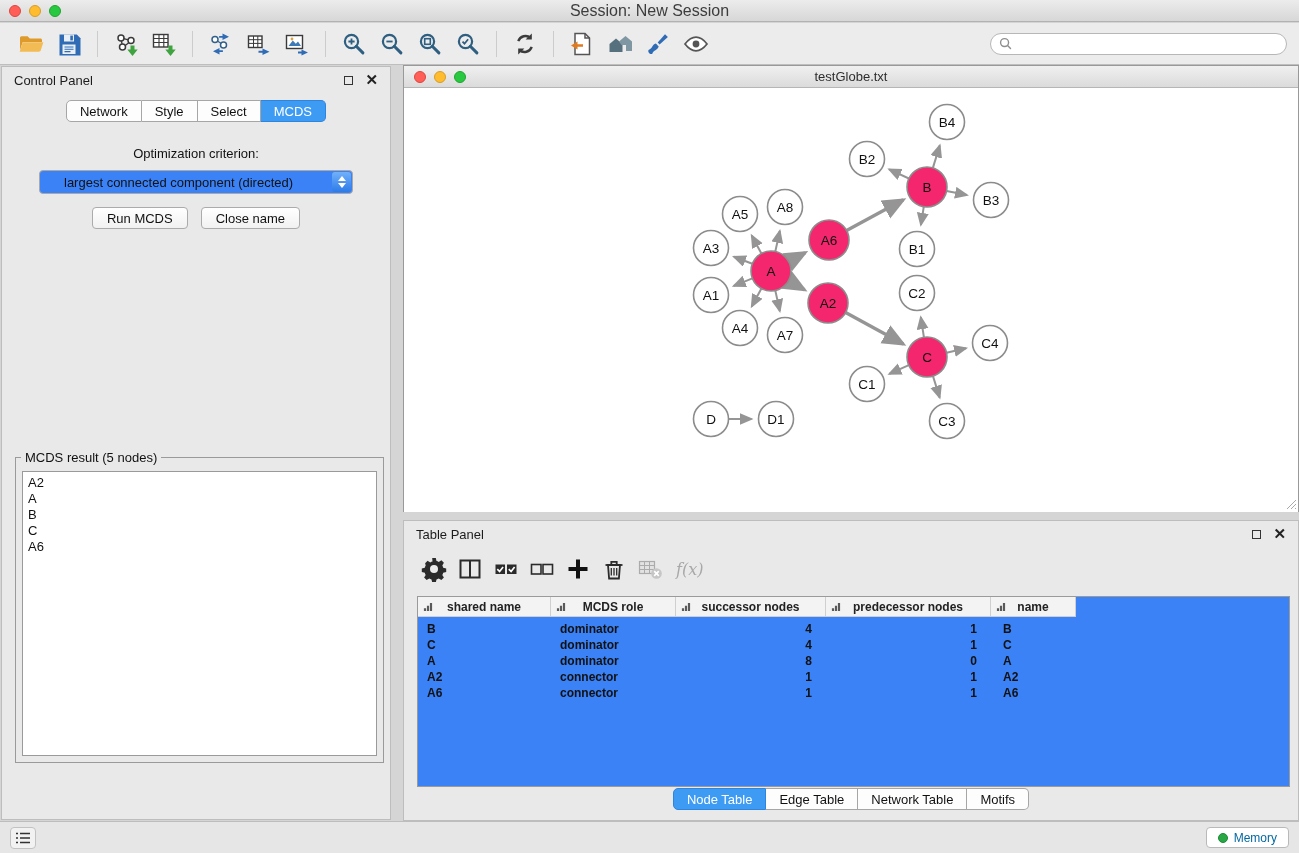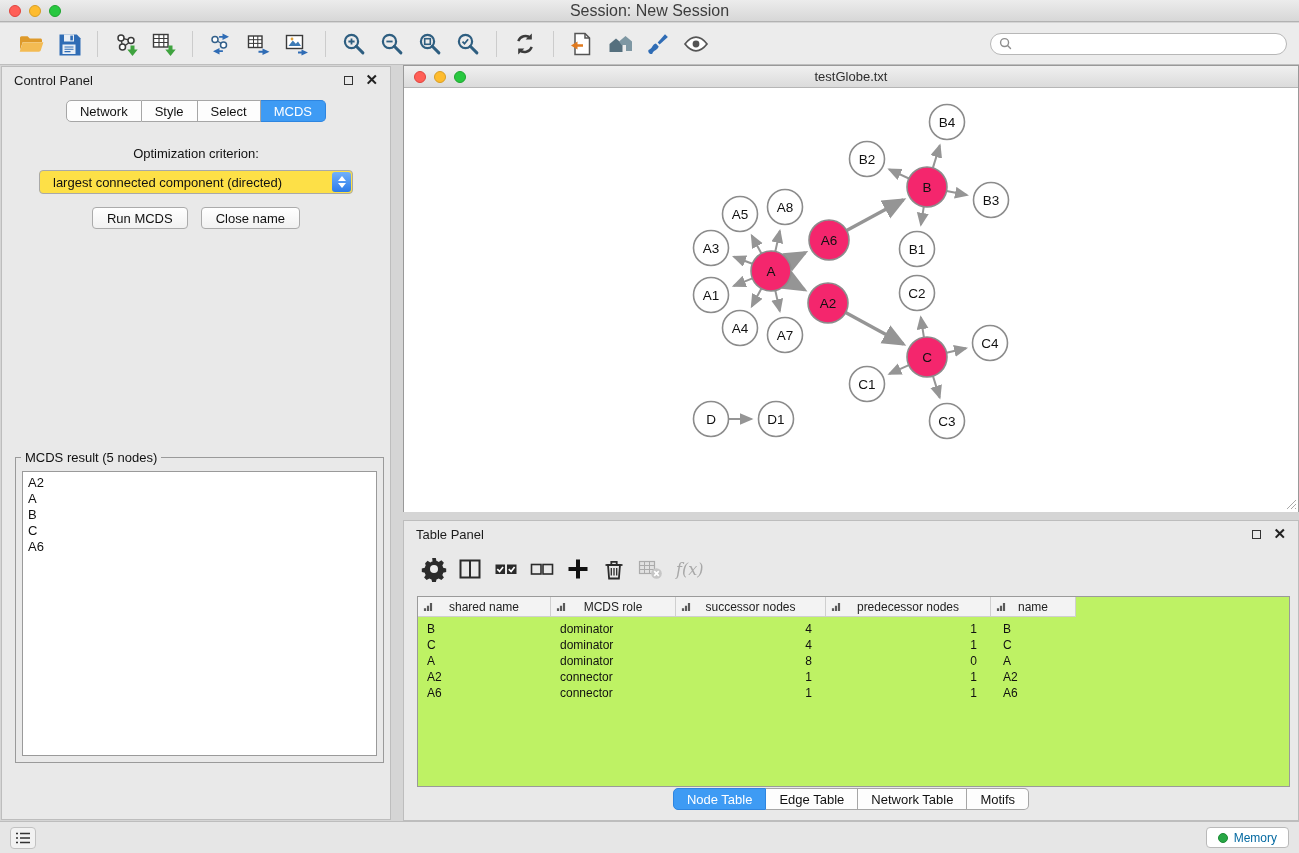--- a/index.html
+++ b/index.html
@@ -37,22 +37,22 @@
   
   .control-panel { position:absolute; left:1px; top:66px; width:390px; height:754px;
     background:#E9E9E9; border:1px solid #BDBDBD; }
   .seg-tabs { display:flex; justify-content:center; margin-top:7px; }
   .seg-tab { height:22px; line-height:21px; padding:0 13px; background:#FDFDFD; border:1px solid #A6A6A6;
     border-left:none; font-size:13px; color:#111; }
   .seg-tab:first-child { border-left:1px solid #A6A6A6; border-radius:5px 0 0 5px; }
   .seg-tab:last-child { border-radius:0 5px 5px 0; }
   .seg-tab.active { background:#3E9BF4; border-color:#2E85E0; color:#fff; }
   .opt-label { text-align:center; margin-top:24px; }
-  .dropdown { margin:9px auto 0; width:314px; height:24px; background:#fde047; border:1px solid #A9A9A9;
-    border-radius:4px; display:flex; align-items:center; position:relative; padding-left:13px; font-size:13px; }
+  .dropdown { margin:9px auto 0; width:314px; height:24px; background:#3b82f6; border:1px solid #A9A9A9;
+    border-radius:4px; display:flex; align-items:center; position:relative; padding-left:24px; font-size:13px; }
   .dd-stepper { position:absolute; right:1px; top:1px; bottom:1px; width:19px; border-radius:3px;
     background:linear-gradient(#71B1FB,#2D7BE8); display:flex; flex-direction:column; align-items:center; justify-content:center; gap:2px; }
   .dd-up { width:0; height:0; border-left:4px solid transparent; border-right:4px solid transparent; border-bottom:5px solid #fff; }
   .dd-down { width:0; height:0; border-left:4px solid transparent; border-right:4px solid transparent; border-top:5px solid #fff; }
   .btn-row { display:flex; justify-content:center; gap:13px; margin-top:13px; }
   .push-btn { height:22px; padding:0 14px; background:linear-gradient(#ffffff,#f1f1f1); border:1px solid #ABABAB;
     border-radius:4px; font-size:13px; font-family:inherit; color:#111; }
   .mcds-fieldset { position:absolute; left:13px; top:390px; width:369px; height:306px; border:1px solid #9a9a9a; }
   .mcds-legend { position:absolute; top:-8px; left:5px; background:#E9E9E9; padding:0 4px; font-size:13px; }
   .mcds-list { position:absolute; left:6px; right:6px; top:13px; bottom:6px; background:#fff;
@@ -67,22 +67,22 @@
   .nw-traffic { position:absolute; left:10px; top:5px; display:flex; gap:8px; }
   .nw-canvas { position:absolute; left:0; top:22px; width:894px; height:424px; background:#fff; }
   .resize-grip { position:absolute; right:1px; bottom:1px; }
 
   
   .table-panel { position:absolute; left:403px; top:520px; width:896px; height:301px;
     background:#E9E9E9; border:1px solid #BDBDBD; }
   .tp-toolbar { display:flex; align-items:center; padding:2px 10px 0 12px; height:42px; }
   .tp-toolbar .icon-btn { width:36px; }
   .fx-label { font-family:"DejaVu Serif",serif; font-style:italic; color:#A8A8A8; font-size:16px; margin-left:8px; }
-  .table-box { position:absolute; left:13px; right:8px; top:75px; height:191px; background:#bef264;
-    border:1px solid #9a9a9a; overflow:hidden; }
+  .table-box { position:absolute; left:13px; right:8px; top:75px; height:191px; background:#3b82f6;
+    border:1px solid #9a9a9a; overflow:hidden;font-weight:bold; }
   .t-header { display:flex; }
   .th-cell { position:relative; height:20px; background:#F3F3F3; border-right:1px solid #CFCFCF;
     border-bottom:1px solid #CFCFCF; display:flex; align-items:center; justify-content:center;
     font-size:12px; color:#222; flex:0 0 auto; }
   .th-cell .sort-ic { position:absolute; left:5px; top:5px; }
   .t-body { padding-top:4px; }
   .t-row { display:flex; height:16px; align-items:center; font-size:12px; }
   .t-cell { flex:0 0 auto; overflow:hidden; white-space:nowrap; }
   .t-cell.left { text-align:left; padding-left:9px; }
   .t-cell.right { text-align:right; padding-right:14px; }

